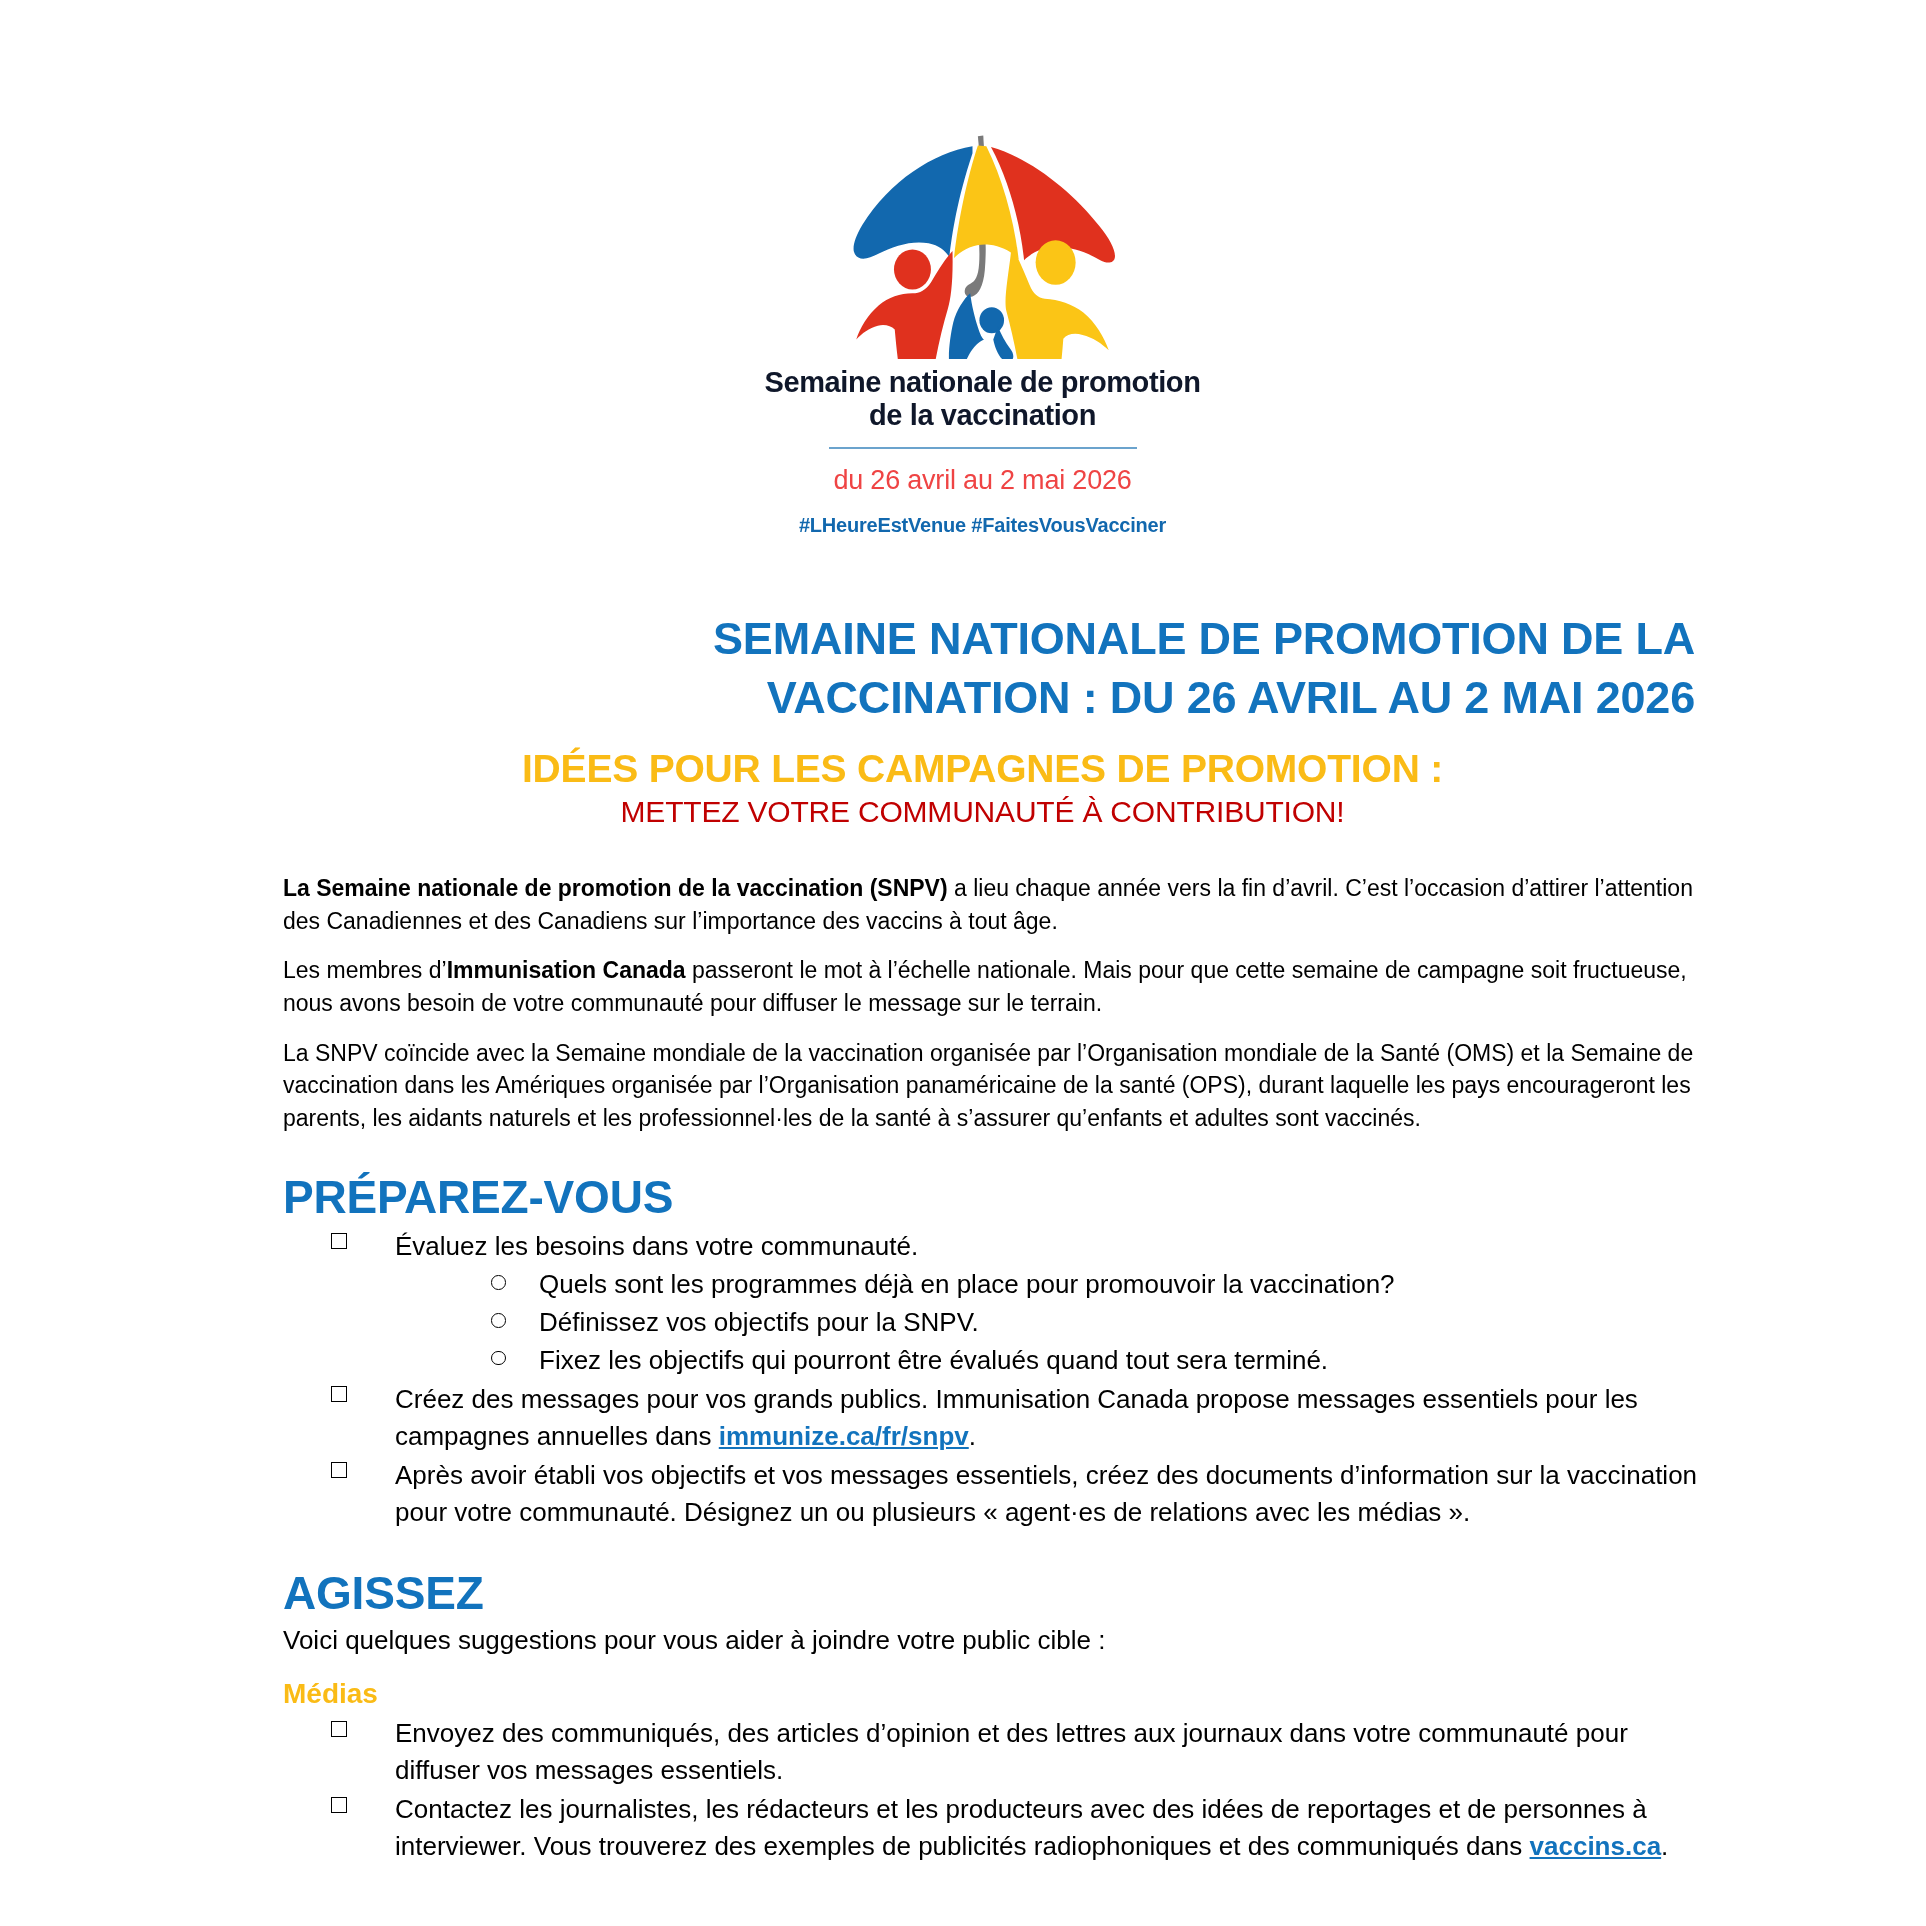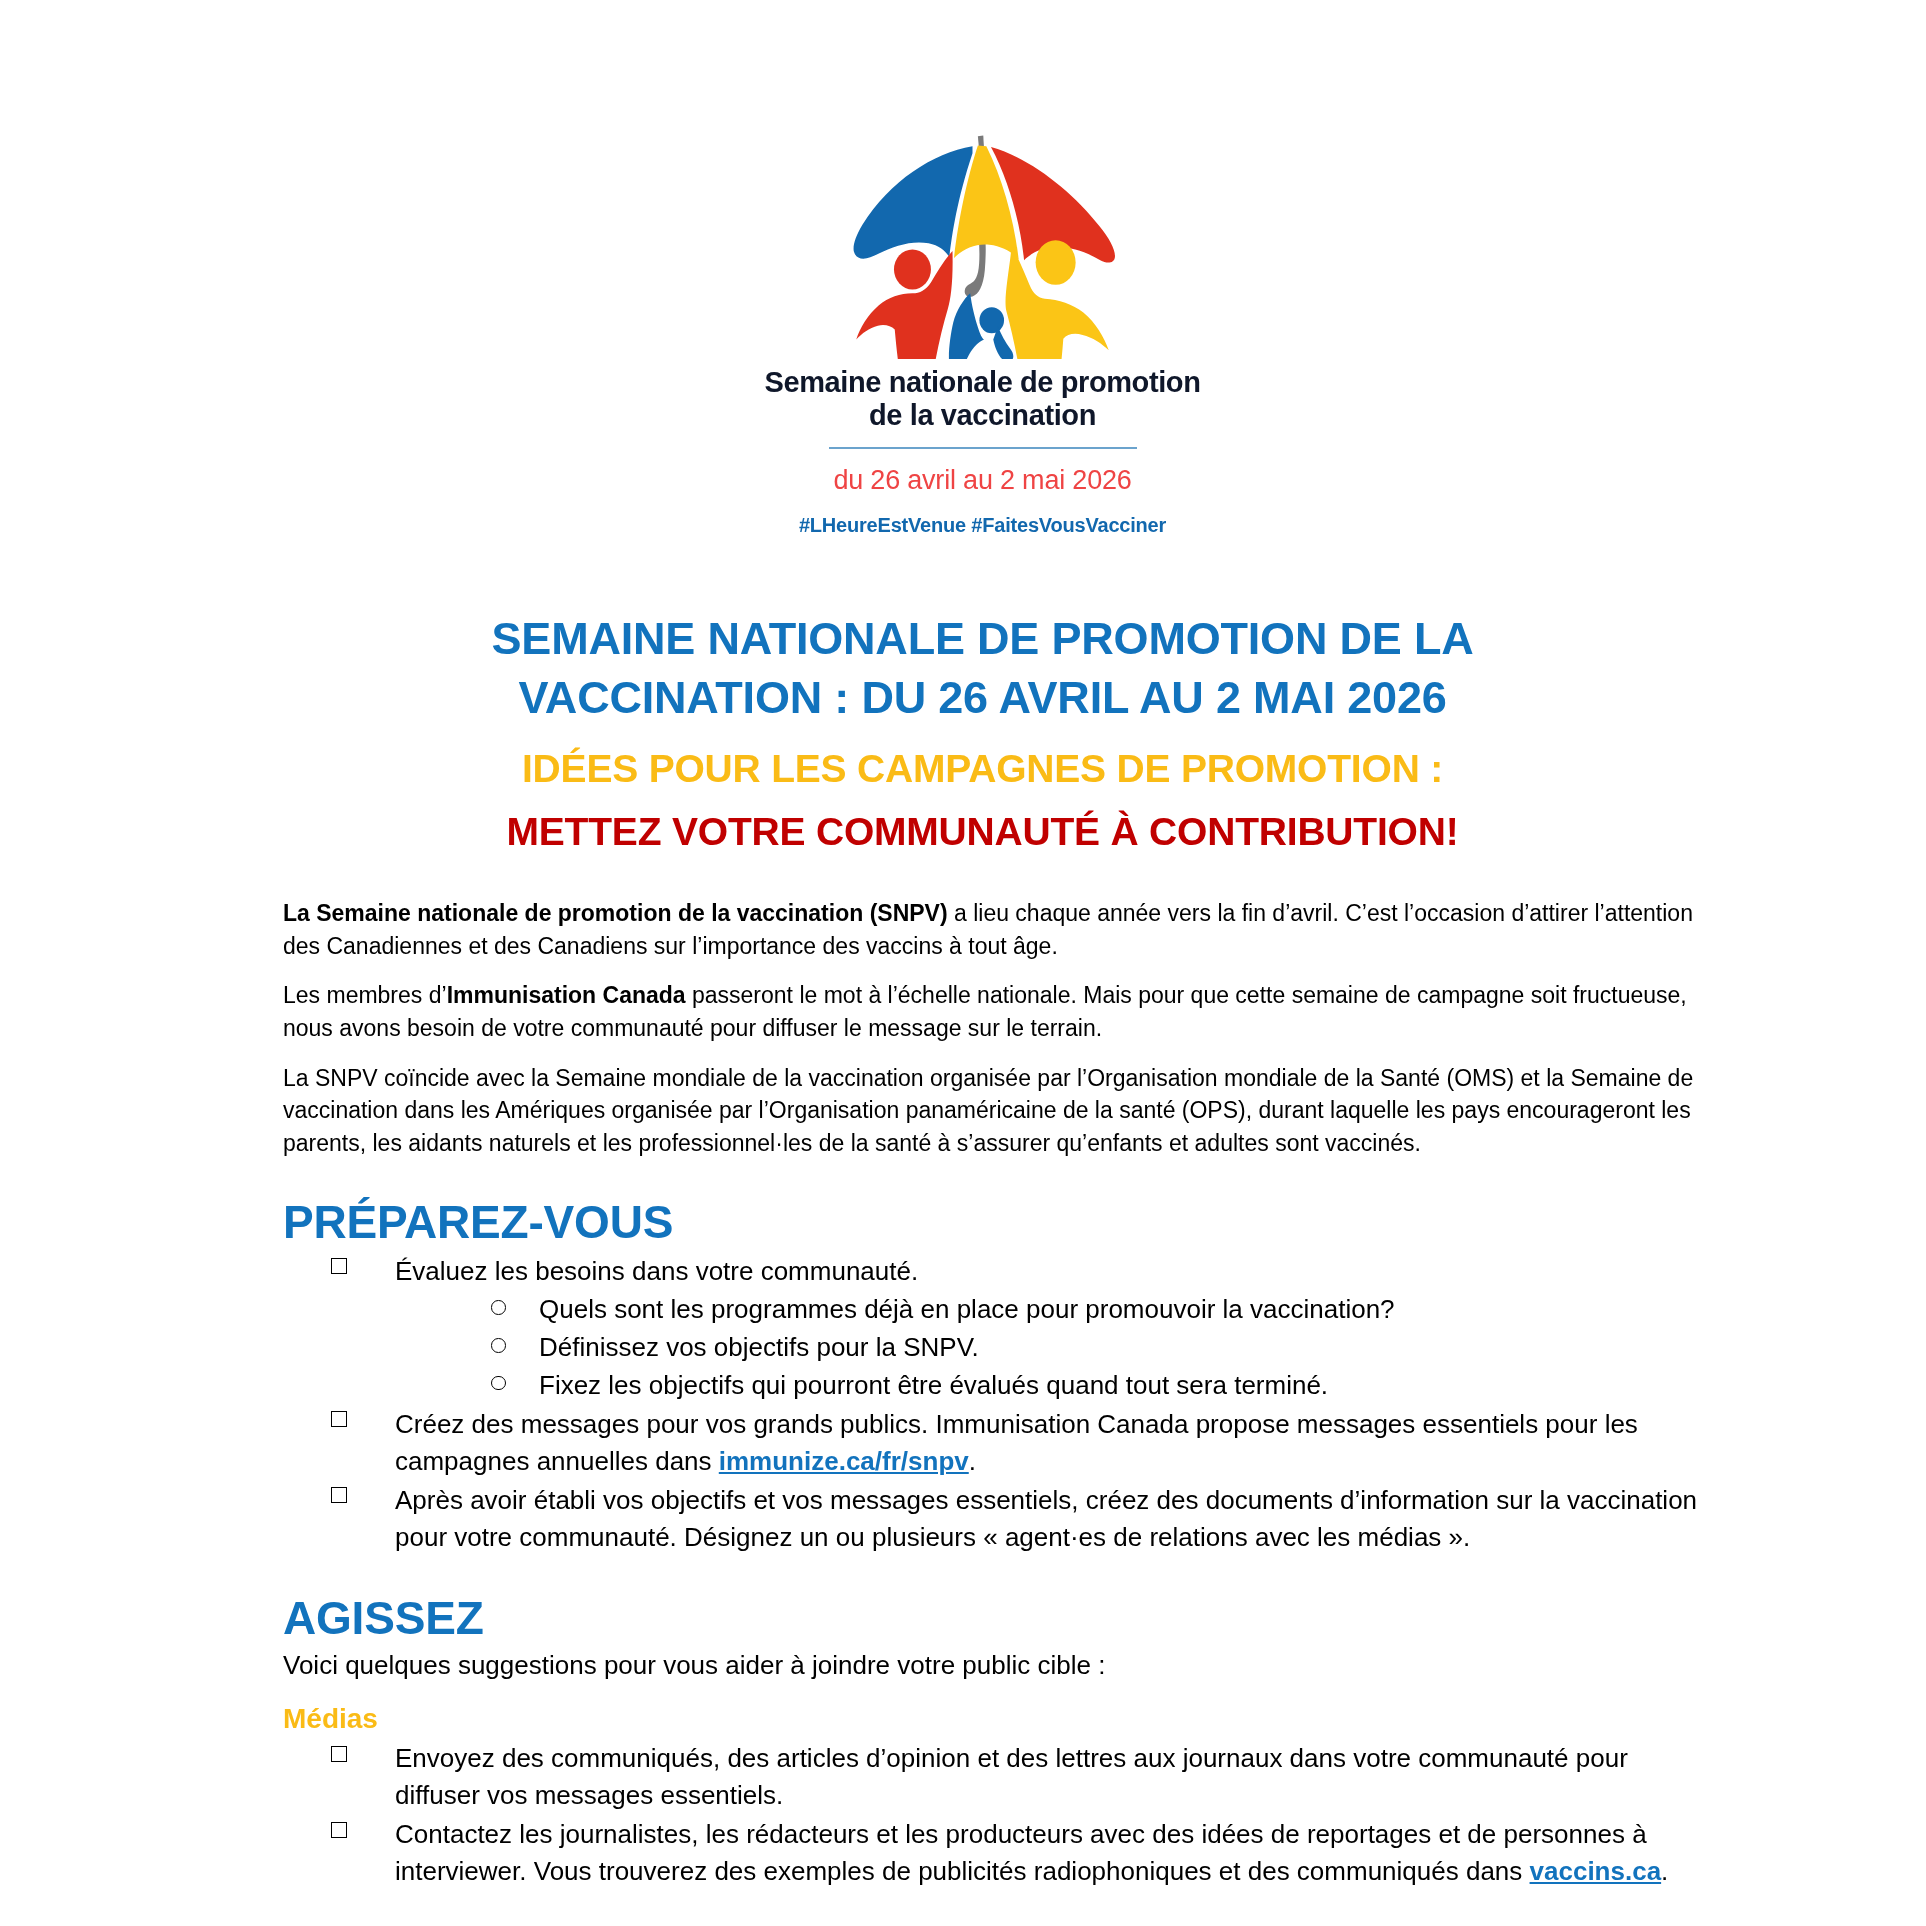--- a/index.html
+++ b/index.html
@@ -77,34 +77,35 @@
     padding-left: 270px;
     padding-right: 270px;
     text-align: center;
   }
   .doc-title {
     color: #1273bd;
     font-size: 45px;
     font-weight: bold;
     line-height: 1.30;
     letter-spacing: -0.2px;
+    text-align: right;
   }
   .doc-subtitle-yellow {
     margin-top: 17.7px;
     color: #fabb16;
     font-size: 39px;
     font-weight: bold;
     line-height: 1.22;
     letter-spacing: -0.2px;
   }
   .doc-subtitle-red {
-    margin-top: 15px;
+    margin-top: 1px;
     color: #c00000;
-    font-size: 39px;
-    font-weight: bold;
+    font-size: 30px;
+    font-weight: normal;
     line-height: 1.22;
     letter-spacing: -0.2px;
   }
 
   
   .body-wrap {
     margin-top: 42px;
     padding-left: 283px;
     padding-right: 248px;
   }

